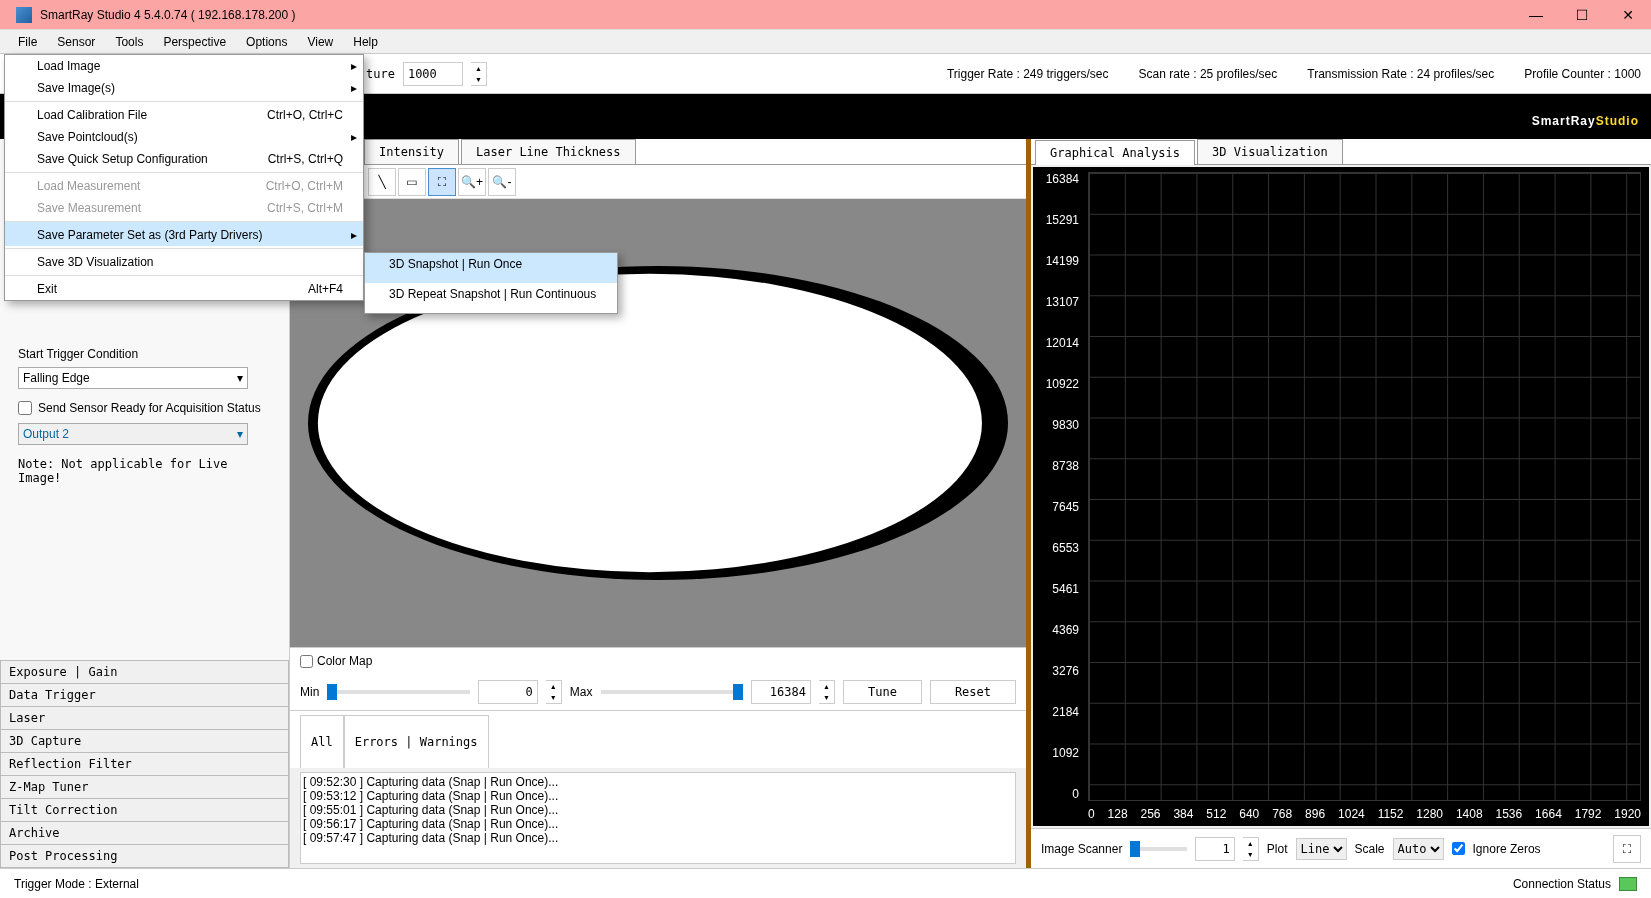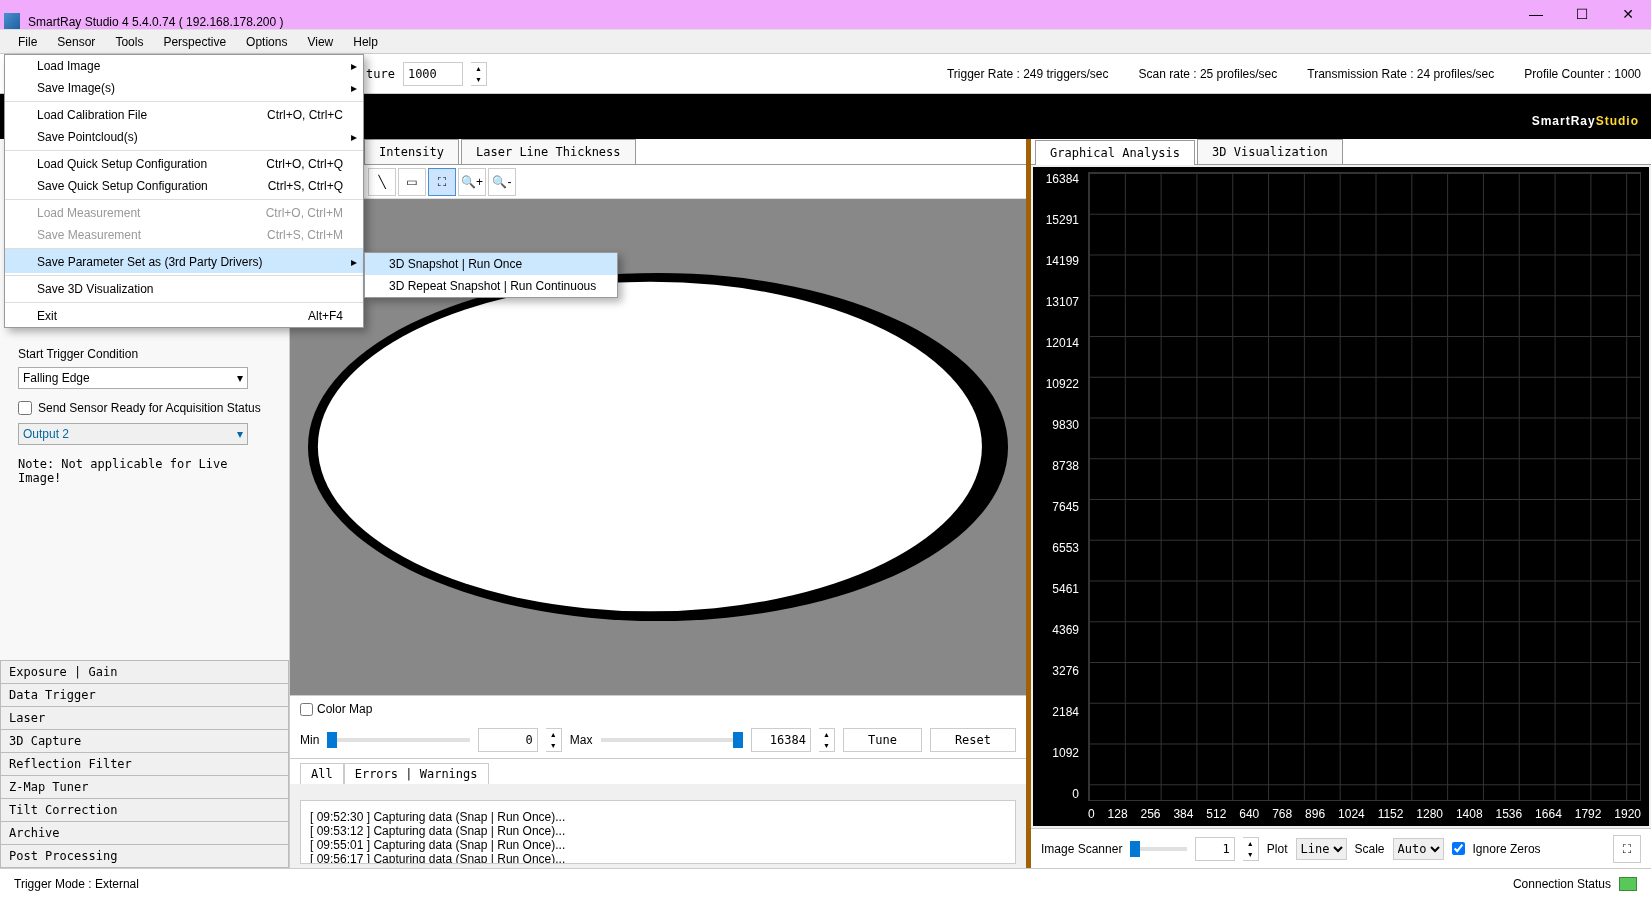--- a/index.html
+++ b/index.html
@@ -1,17 +1,17 @@
 <!DOCTYPE html>
 <html><head>
 <meta charset="utf-8">
 <style>
 * { box-sizing: border-box; margin: 0; padding: 0; font-family: "Segoe UI", Tahoma, sans-serif; font-size: 12px; }
 body { background: #f0f0f0; width: 1651px; height: 898px; overflow: hidden; position: relative; }
-.titlebar { height: 30px; background: #f0abfc; display: flex; align-items: flex-end; padding-left: 4px; border-bottom: 1px solid #ddd; }
+.titlebar { height: 30px; background: #fca5a5; display: flex; align-items: center; padding-left: 16px; border-bottom: 1px solid #ddd; }
 .titlebar-icon { width: 16px; height: 16px; background: linear-gradient(135deg, #4a90d0, #2060a0); margin-right: 8px; }
 .titlebar-text { flex: 1; }
 .win-controls { display: flex; }
 .win-btn { width: 46px; height: 30px; display: flex; align-items: center; justify-content: center; font-size: 14px; }
 .menubar { height: 24px; background: #f0f0f0; display: flex; align-items: center; padding-left: 8px; border-bottom: 1px solid #ccc; }
 .menu-item { padding: 4px 10px; }
 .toolbar { height: 40px; background: #fff; border-bottom: 1px solid #ccc; display: flex; align-items: center; padding: 0 10px; justify-content: space-between; }
 .tb-left { display: flex; align-items: center; gap: 8px; }
 .tb-input { width: 60px; height: 24px; border: 1px solid #ccc; padding: 0 4px; font-family: monospace; }
 .spinner { width: 16px; height: 24px; border: 1px solid #ccc; border-left: none; display: flex; flex-direction: column; }
@@ -44,41 +44,41 @@
 .image-view { flex: 1; background: #888; display: flex; align-items: center; justify-content: center; overflow: hidden; position: relative; }
 .scan-image { width: 95%; height: 70%; background: #000; border-radius: 50%; position: relative; }
 .scan-image::after { content: ""; position: absolute; inset: 0 0 0 0; background: #fff; border-radius: 50%; transform: scale(0.95) translate(-8px, 0); }
 .colormap-row { padding: 6px 10px; background: #fff; display: flex; align-items: center; gap: 8px; border-top: 1px solid #ccc; }
 .colormap-row label { display: flex; align-items: center; gap: 4px; font-family: monospace; }
 .slider-track { flex: 1; height: 4px; background: #e0e0e0; position: relative; }
 .slider-thumb { position: absolute; left: 0; top: -6px; width: 10px; height: 16px; background: #0078d4; }
 .num-field { width: 60px; height: 24px; border: 1px solid #ccc; padding: 0 4px; font-family: monospace; text-align: right; }
 .btn { padding: 4px 24px; border: 1px solid #ccc; background: #fff; font-family: monospace; }
 .log-tabs { display: flex; padding: 4px 10px 0 10px; background: #fff; border-top: 1px solid #ccc; }
-.log-tab { padding: 3px 10px; border: 1px solid #ccc; border-bottom: none; background: #fff; font-family: monospace; }
-.log-area { height: 64px; background: #fff; border: 1px solid #ccc; margin: 16px 10px 4px 10px; overflow-y: scroll; font-family: monospace; padding: 9px; }
+.log-tab { padding: 19px 10px; border: 1px solid #ccc; border-bottom: none; background: #fff; font-family: monospace; }
+.log-area { height: 92px; background: #fff; border: 1px solid #ccc; margin: 4px 10px 4px 10px; overflow-y: scroll; font-family: monospace; padding: 2px; }
 .log-line { white-space: pre; }
 .chart-area { flex: 1; background: #000; position: relative; margin: 2px; }
 .y-axis { position: absolute; left: 0; top: 5px; bottom: 25px; width: 50px; display: flex; flex-direction: column; justify-content: space-between; align-items: flex-end; color: #fff; font-family: monospace; font-size: 11px; padding-right: 4px; }
 .x-axis { position: absolute; left: 55px; right: 8px; bottom: 5px; display: flex; justify-content: space-between; color: #fff; font-family: monospace; font-size: 11px; }
 .grid { position: absolute; left: 55px; right: 8px; top: 5px; bottom: 25px; background-image: linear-gradient(#333 1px, transparent 1px), linear-gradient(90deg, #333 1px, transparent 1px); background-size: 6.5% 6.5%; border: 1px solid #333; }
 .right-controls { height: 40px; background: #fff; display: flex; align-items: center; padding: 0 10px; gap: 8px; font-family: monospace; border-top: 1px solid #ccc; }
 .right-controls select { border: 1px solid #ccc; height: 22px; font-family: monospace; }
 .footer { height: 30px; background: #fff; border-top: 1px solid #ccc; display: flex; align-items: center; justify-content: space-between; padding: 0 14px; }
 .conn-light { width: 18px; height: 14px; background: #5ac75a; border: 1px solid #3a8a3a; }
 
 .dropdown-menu { position: absolute; background: #fff; border: 1px solid #999; box-shadow: 4px 4px 8px rgba(0,0,0,0.3); z-index: 1000; }
 .file-menu { left: 4px; top: 54px; width: 360px; }
 .menu-row { display: flex; justify-content: space-between; padding: 4px 20px 4px 32px; position: relative; }
 .menu-row.disabled { color: #999; }
 .menu-row.highlight { background: #cce8ff; }
 .menu-row.sep { border-top: 1px solid #ddd; margin-top: 2px; padding-top: 6px; }
 .menu-arrow { position: absolute; right: 6px; }
 .submenu { left: 364px; top: 252px; width: 254px; }
-.submenu .menu-row { padding: 4px 16px 4px 24px; }
+.submenu .menu-row { padding: 4px 16px 12px 24px; }
 </style>
 </head>
 <body>
 
 <div class="titlebar">
   <div class="titlebar-icon"></div>
   <div class="titlebar-text">SmartRay Studio 4 5.4.0.74 ( 192.168.178.200 )</div>
   <div class="win-controls">
     <div class="win-btn">—</div>
     <div class="win-btn">☐</div>
@@ -301,24 +301,20 @@
     </div>
     <div class="menu-row sep">
       <span>Load Calibration File</span>
       <span>Ctrl+O, Ctrl+C</span>
     </div>
     <div class="menu-row">
       <span>Save Pointcloud(s)</span>
       <span></span>
       <span class="menu-arrow">▸</span>
     </div>
-    <div class="menu-row sep">
-      <span>Load Quick Setup Configuration</span>
-      <span>Ctrl+O, Ctrl+Q</span>
-    </div>
     <div class="menu-row">
       <span>Save Quick Setup Configuration</span>
       <span>Ctrl+S, Ctrl+Q</span>
     </div>
     <div class="menu-row sep disabled">
       <span>Load Measurement</span>
       <span>Ctrl+O, Ctrl+M</span>
     </div>
     <div class="menu-row disabled">
       <span>Save Measurement</span>

